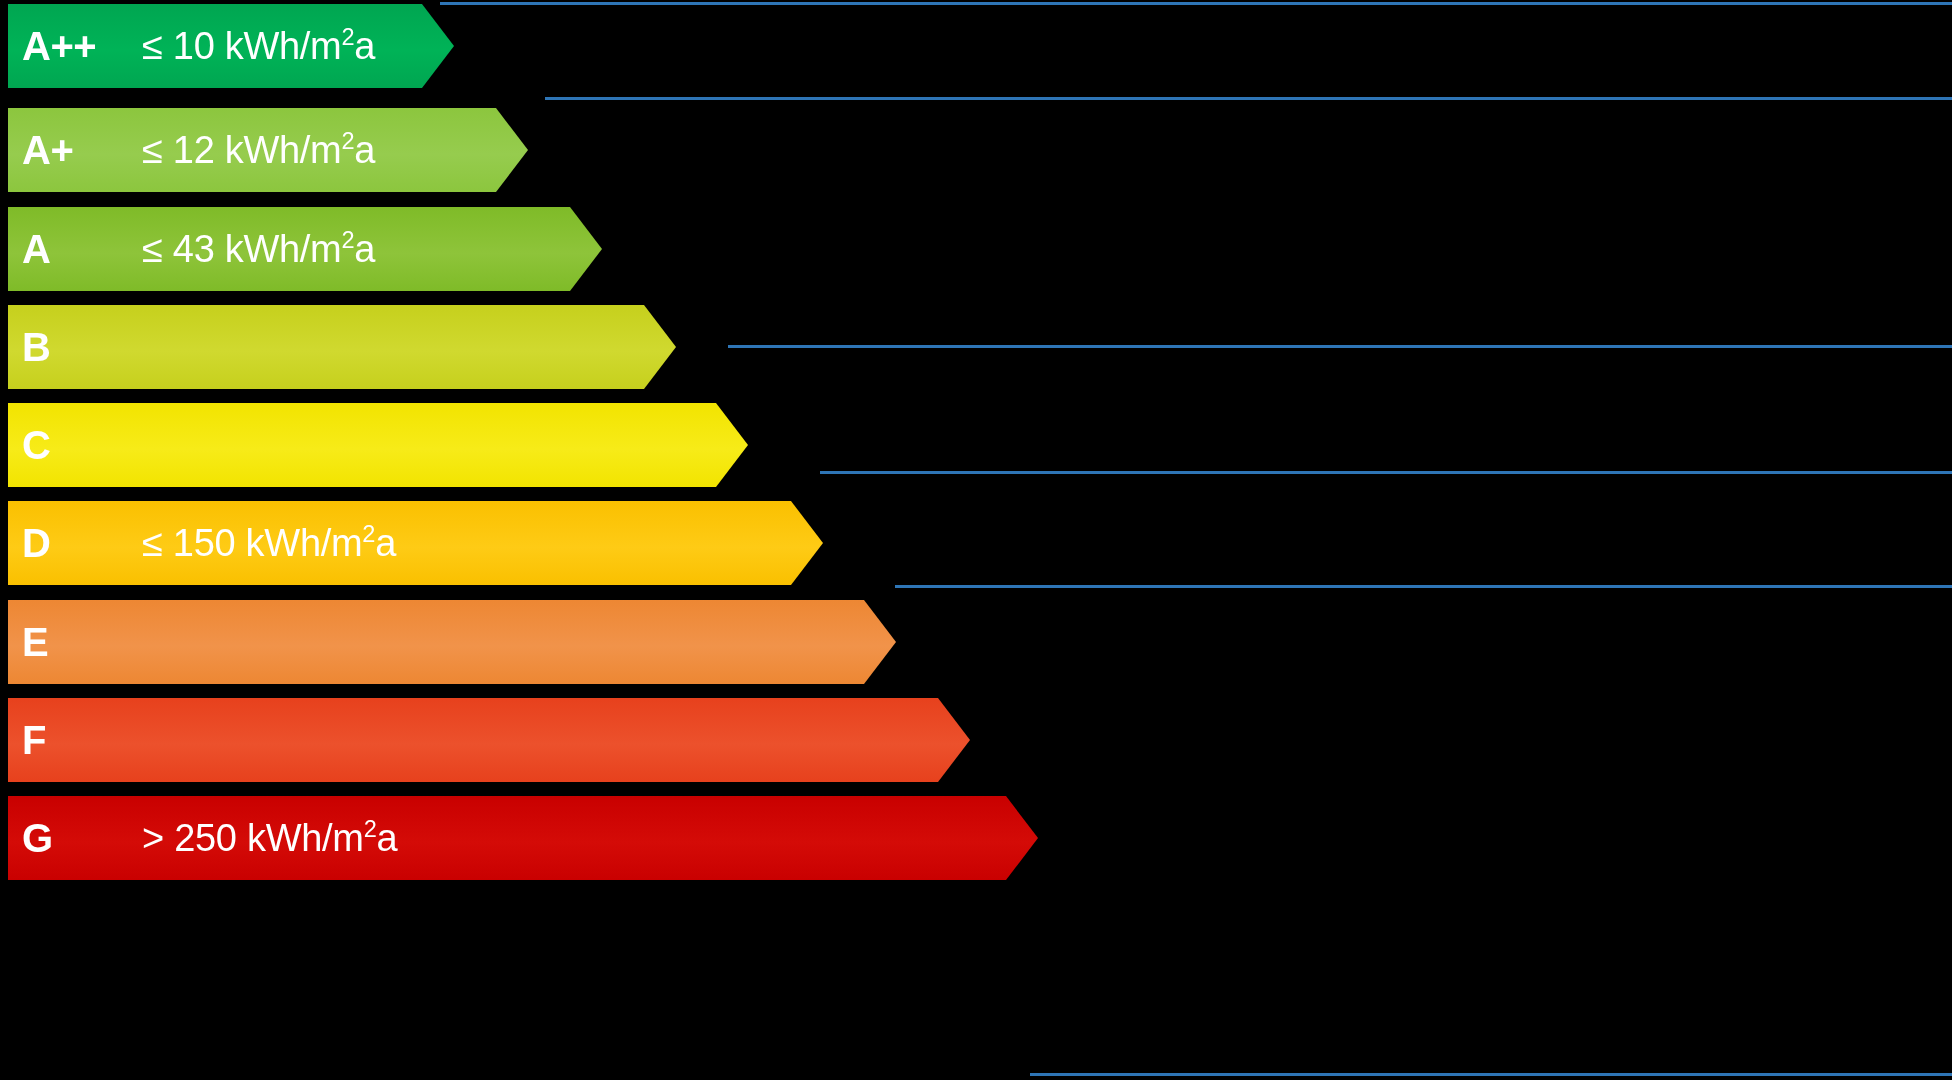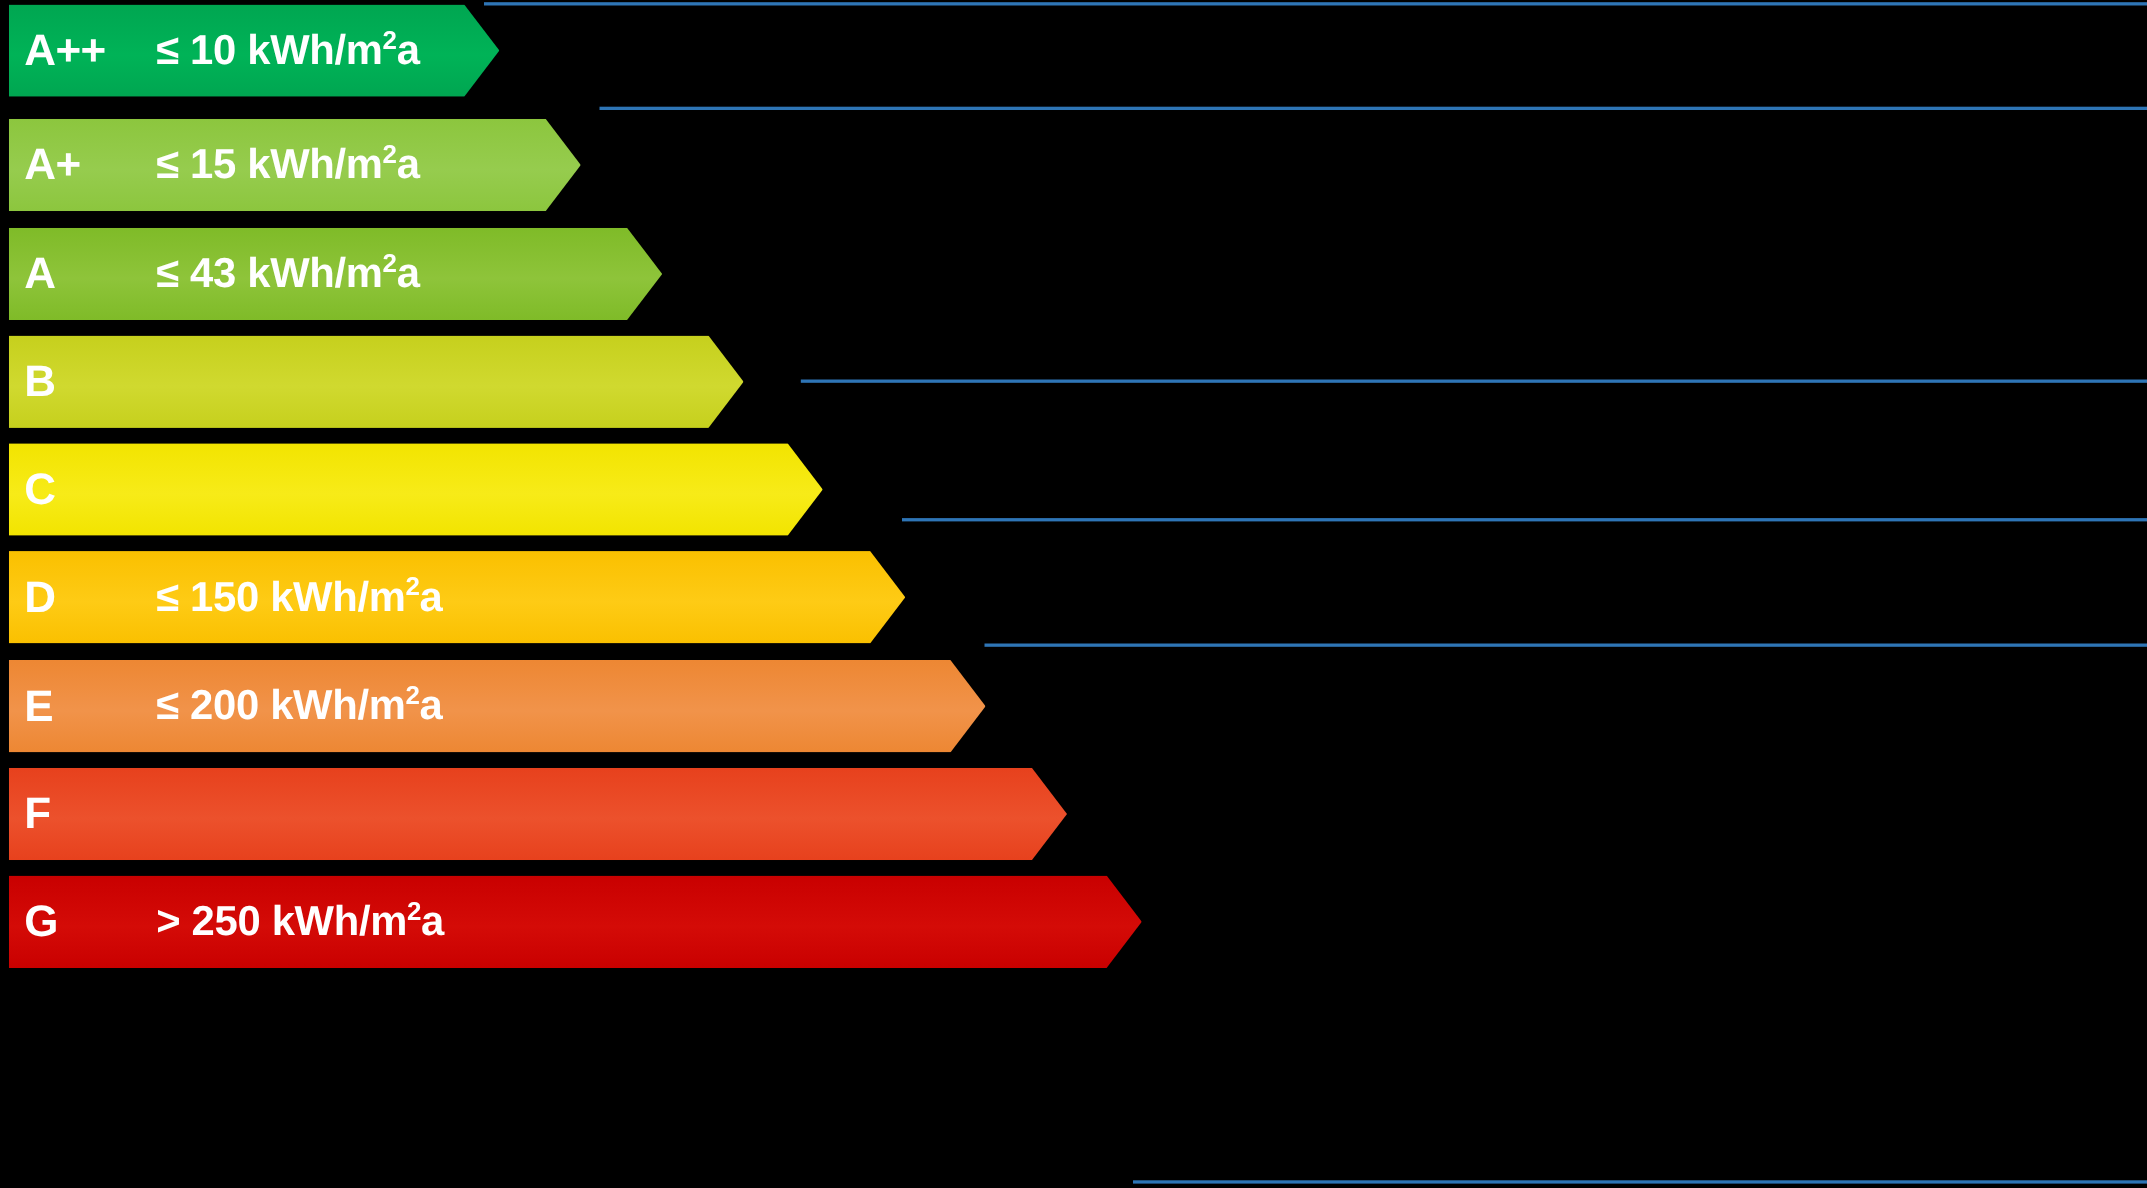--- a/index.html
+++ b/index.html
@@ -61,21 +61,21 @@
 
   .bar-grade {
     font-size: 40px;
     margin-left: 14px;
     width: 120px;
     letter-spacing: -0.5px;
   }
 
   .bar-value {
     font-size: 38px;
-    font-weight: bold;
+    font-weight: normal;
     letter-spacing: -0.3px;
   }
 
   .bar-value sup {
     font-size: 0.62em;
     vertical-align: super;
     line-height: 0;
   }
 </style>
 </head>
@@ -92,21 +92,21 @@
     </div>
   <div id="bars-layer">
       <div class="bar" style="top: 4px; width: 446px;">
         <div class="bar-shape" style="background: linear-gradient(rgb(0, 166, 81) 0%, rgb(0, 179, 87) 55%, rgb(0, 166, 81) 100%);"></div>
         <div class="bar-grade">A++</div>
         <div class="bar-value"><span>≤</span> <span>10</span> <span>kWh/m</span><sup>2</sup><span>a</span></div>
       </div>
       <div class="bar" style="top: 108px; width: 520px;">
         <div class="bar-shape" style="background: linear-gradient(rgb(140, 198, 62) 0%, rgb(150, 204, 78) 55%, rgb(140, 198, 62) 100%);"></div>
         <div class="bar-grade">A+</div>
-        <div class="bar-value"><span>≤</span> <span>15</span> <span>kWh/m</span><sup>2</sup><span>a</span></div>
+        <div class="bar-value"><span>≤</span> <span>12</span> <span>kWh/m</span><sup>2</sup><span>a</span></div>
       </div>
       <div class="bar" style="top: 207px; width: 594px;">
         <div class="bar-shape" style="background: linear-gradient(rgb(127, 187, 40) 0%, rgb(142, 196, 58) 55%, rgb(127, 187, 40) 100%);"></div>
         <div class="bar-grade">A</div>
         <div class="bar-value"><span>≤</span> <span>43</span> <span>kWh/m</span><sup>2</sup><span>a</span></div>
       </div>
       <div class="bar" style="top: 305px; width: 668px;">
         <div class="bar-shape" style="background: linear-gradient(rgb(198, 208, 29) 0%, rgb(208, 217, 47) 55%, rgb(198, 208, 29) 100%);"></div>
         <div class="bar-grade">B</div>
       </div>
@@ -115,21 +115,20 @@
         <div class="bar-grade">C</div>
       </div>
       <div class="bar" style="top: 501px; width: 815px;">
         <div class="bar-shape" style="background: linear-gradient(rgb(250, 192, 0) 0%, rgb(254, 203, 21) 55%, rgb(250, 192, 0) 100%);"></div>
         <div class="bar-grade">D</div>
         <div class="bar-value"><span>≤</span> <span>150</span> <span>kWh/m</span><sup>2</sup><span>a</span></div>
       </div>
       <div class="bar" style="top: 600px; width: 888px;">
         <div class="bar-shape" style="background: linear-gradient(rgb(237, 135, 51) 0%, rgb(241, 147, 74) 55%, rgb(237, 135, 51) 100%);"></div>
         <div class="bar-grade">E</div>
-        <div class="bar-value"><span>≤</span> <span>200</span> <span>kWh/m</span><sup>2</sup><span>a</span></div>
       </div>
       <div class="bar" style="top: 698px; width: 962px;">
         <div class="bar-shape" style="background: linear-gradient(rgb(231, 65, 29) 0%, rgb(236, 81, 44) 55%, rgb(231, 65, 29) 100%);"></div>
         <div class="bar-grade">F</div>
       </div>
       <div class="bar" style="top: 796px; width: 1030px;">
         <div class="bar-shape" style="background: linear-gradient(rgb(201, 0, 0) 0%, rgb(212, 11, 7) 55%, rgb(201, 0, 0) 100%);"></div>
         <div class="bar-grade">G</div>
         <div class="bar-value"><span>&gt;</span> <span>250</span> <span>kWh/m</span><sup>2</sup><span>a</span></div>
       </div>

